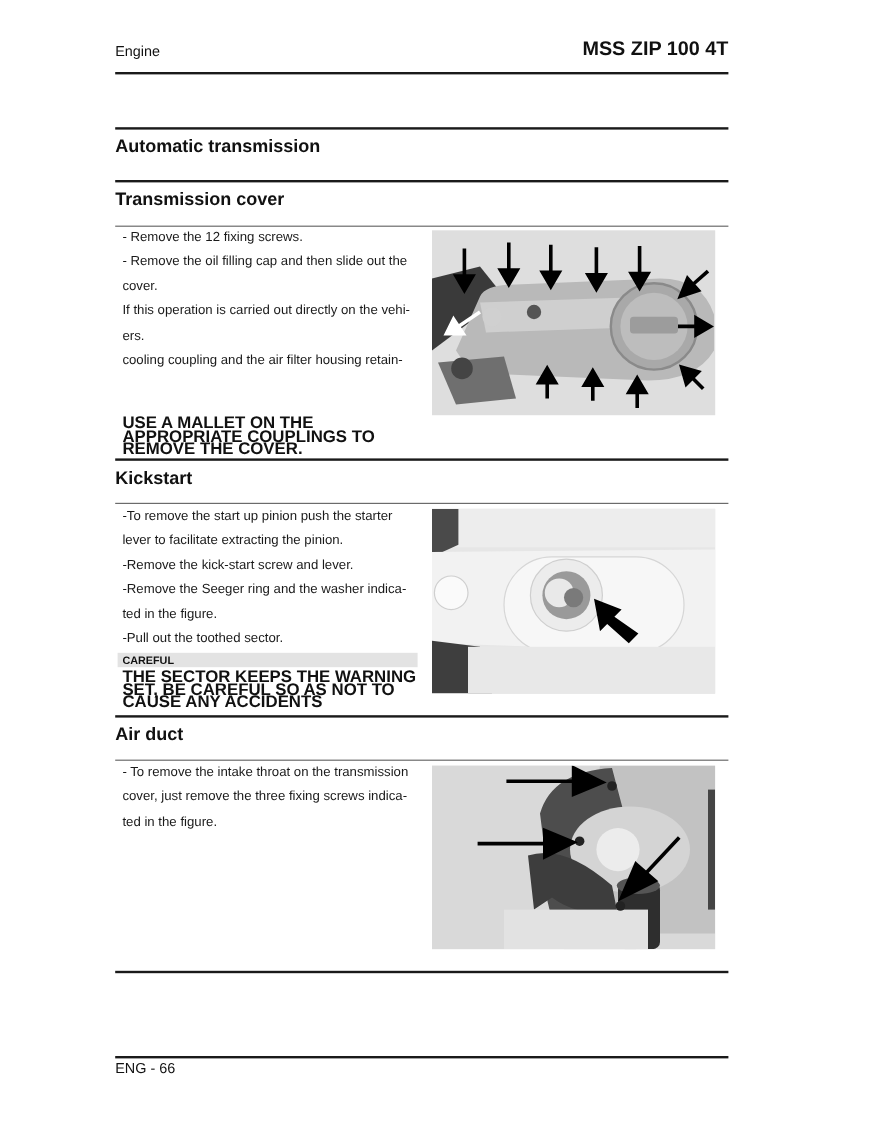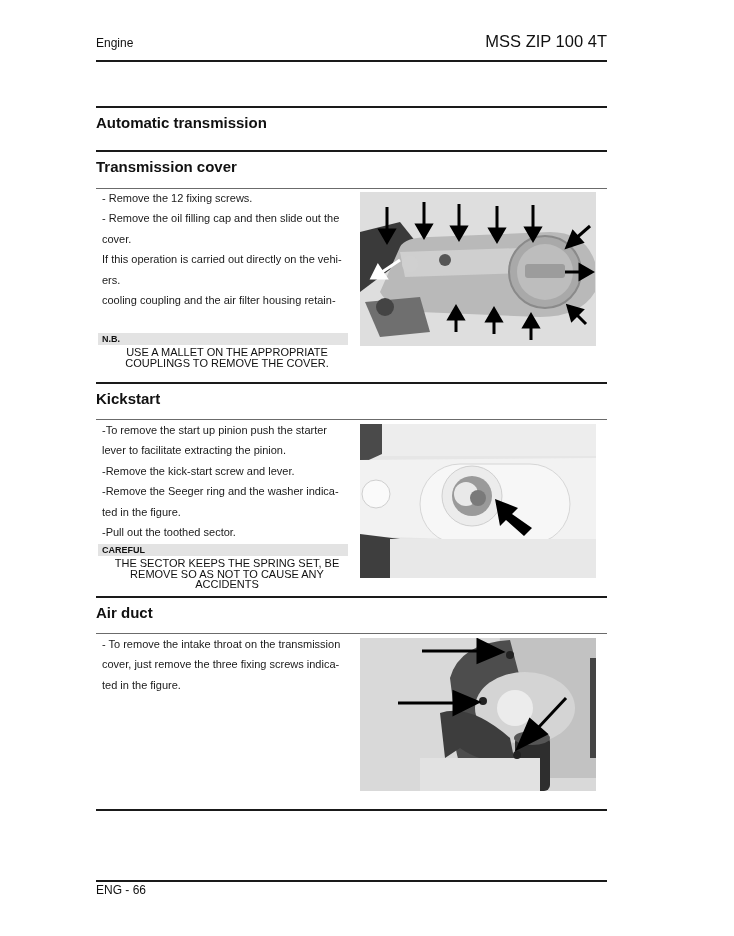--- a/index.html
+++ b/index.html
@@ -1,28 +1,28 @@
 <!DOCTYPE html>
 <html><head>
 <meta charset="utf-8">
 <style>
   html, body { margin:0; padding:0; background:#ffffff; }
   body { width:734px; height:936px; position:relative; overflow:hidden;
          font-family:"Liberation Sans", sans-serif; color:#111; }
   .page { position:absolute; left:96px; top:0; width:511px; height:816px; }
   .hdr-left { position:absolute; left:0; top:36px; font-size:12px; color:#111; }
-  .hdr-right { position:absolute; right:0; top:32px; font-size:16.5px; font-weight:normal; color:#111;text-align:center; }
+  .hdr-right { position:absolute; right:0; top:32px; font-size:16.5px; font-weight:bold; color:#111;text-align:center; }
   .rule-thick { position:absolute; left:0; width:511px; height:2px; background:#1a1a1a; }
   .rule-thin { position:absolute; left:0; width:511px; height:1px; background:#6b6b6b; }
   .h1 { position:absolute; left:0; font-size:15px; font-weight:bold; color:#111; }
   .txt { position:absolute; left:6px; width:246px; font-size:11px; line-height:20.4px; color:#1a1a1a; }
   .txt p { margin:0; }
   .note-label { position:absolute; left:2px; width:250px; height:12px; background:#e3e3e3;
                 font-size:9px; font-weight:bold; line-height:12px; padding-left:4px; box-sizing:border-box; }
-  .note-body { position:absolute; left:6px; width:250px; font-size:11px; font-weight:normal; line-height:10.5px;text-align:center; }
+  .note-body { position:absolute; left:6px; width:250px; font-size:14px; font-weight:bold; line-height:10.5px; }
   .fig { position:absolute; left:264px; width:236px; background:#dcdcdc; overflow:hidden; }
   .fig svg { display:block; }
   .footer { position:absolute; left:0; top:883px; font-size:12px; color:#111; }
 </style>
 </head>
 <body>
 
 <div class="page">
 
   <div class="hdr-left">Engine</div>
@@ -36,21 +36,20 @@
   <div class="h1" style="top:158px;">Transmission cover</div>
   <div class="rule-thin" style="top:188px;"></div>
   <div class="txt" style="top:188px;">
     <p>- Remove the 12 fixing screws.</p>
     <p>- Remove the oil filling cap and then slide out the</p>
     <p>cover.</p>
     <p>If this operation is carried out directly on the vehi-</p>
     <p>ers.</p>
     <p>cooling coupling and the air filter housing retain-</p>
   </div>
-  <div class="note-label" style="top:333px;">N.B.</div>
   <div class="note-body" style="top:347px;">USE A MALLET ON THE APPROPRIATE COUPLINGS TO REMOVE THE COVER.</div>
   <div class="fig" style="top:192px; height:154px;">
     <svg width="236" height="154" viewBox="0 0 236 154">
       <rect width="236" height="154" fill="#dedede"></rect>
       <path d="M0 40 L40 30 L60 55 L0 100 Z" fill="#3a3a3a"></path>
       <path d="M40 55 Q45 45 70 45 L190 40 Q225 40 235 70 L235 100 Q220 125 180 125 L60 120 Q30 118 20 100 Z" fill="#b9b9b9"></path>
       <path d="M40 60 L190 55 L190 80 L45 85 Z" fill="#cfcfcf"></path>
       <circle cx="185" cy="80" r="36" fill="#a9a9a9" stroke="#8a8a8a" stroke-width="2"></circle>
       <circle cx="185" cy="80" r="28" fill="#bdbdbd"></circle>
       <rect x="165" y="72" width="40" height="14" rx="3" fill="#9c9c9c"></rect>
@@ -94,21 +93,21 @@
   <div class="rule-thin" style="top:419px;"></div>
   <div class="txt" style="top:420px;">
     <p>-To remove the start up pinion push the starter</p>
     <p>lever to facilitate extracting the pinion.</p>
     <p>-Remove the kick-start screw and lever.</p>
     <p>-Remove the Seeger ring and the washer indica-</p>
     <p>ted in the figure.</p>
     <p>-Pull out the toothed sector.</p>
   </div>
   <div class="note-label" style="top:544px;">CAREFUL</div>
-  <div class="note-body" style="top:558px;">THE SECTOR KEEPS THE SPRING SET, BE REMOVE SO AS NOT TO CAUSE ANY ACCIDENTS</div>
+  <div class="note-body" style="top:558px;">THE SECTOR KEEPS THE WARNING SET, BE CAREFUL SO AS NOT TO CAUSE ANY ACCIDENTS</div>
   <div class="fig" style="top:424px; height:154px;">
     <svg width="236" height="154" viewBox="0 0 236 154">
       <rect width="236" height="154" fill="#e6e6e6"></rect>
       <rect x="0" y="0" width="236" height="32" fill="#ededed"></rect>
       <path d="M0 0 L22 0 L22 30 L0 40 Z" fill="#4a4a4a"></path>
       <path d="M0 36 L236 34 L236 120 L0 112 Z" fill="#f2f2f2"></path>
       <rect x="60" y="40" width="150" height="80" rx="40" fill="#f7f7f7" stroke="#d6d6d6"></rect>
       <circle cx="16" cy="70" r="14" fill="#fafafa" stroke="#cfcfcf"></circle>
       <circle cx="112" cy="72" r="30" fill="#ececec" stroke="#cfcfcf"></circle>
       <circle cx="112" cy="72" r="20" fill="#9a9a9a"></circle>

